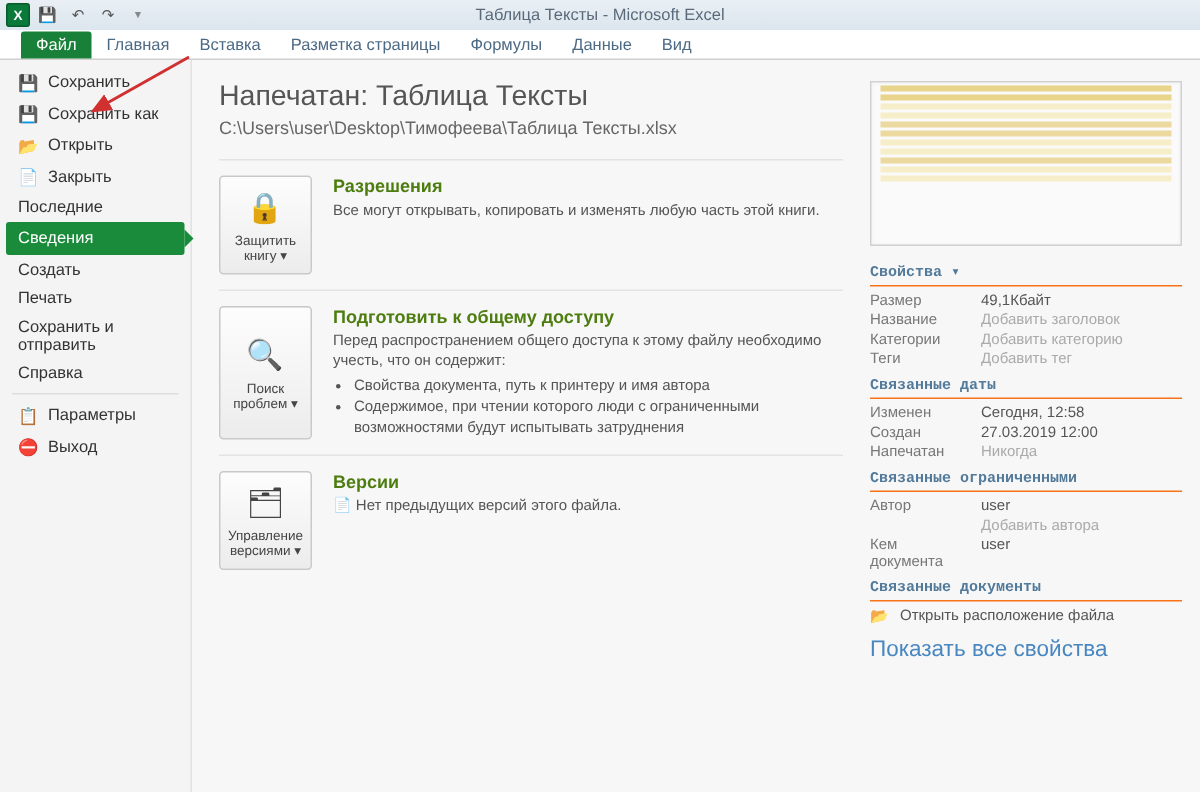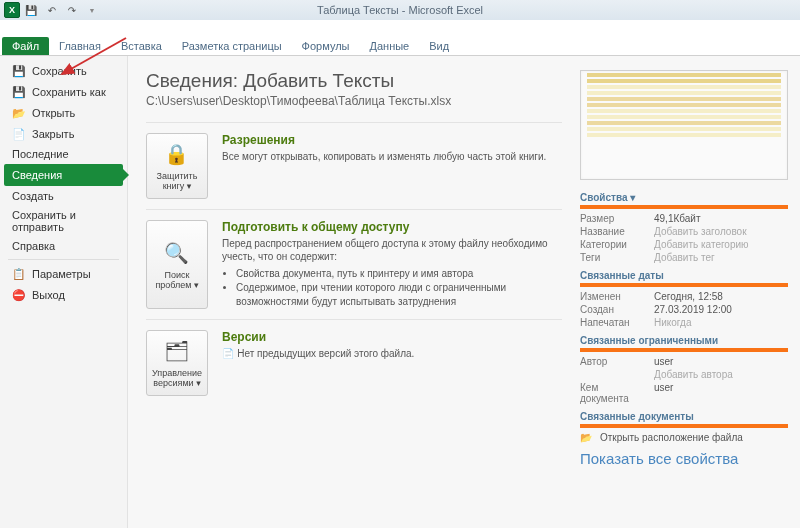--- a/index.html
+++ b/index.html
@@ -4,21 +4,21 @@
 <style>
   * { margin: 0; padding: 0; box-sizing: border-box; font-family: "Segoe UI", Tahoma, sans-serif; }
   body { width: 800px; height: 528px; background: #fff; font-size: 11px; overflow: hidden; position: relative; }
 
   .titlebar { height: 20px; background: linear-gradient(#e9eff4, #dce6ee); display: flex; align-items: center; position: relative; }
   .qat { display: flex; gap: 4px; padding-left: 4px; align-items: center; }
   .qat-item { width: 16px; height: 16px; display: flex; align-items: center; justify-content: center; font-size: 10px; color: #555; border-radius: 2px; }
   .qat-excel { width: 16px; height: 16px; background: #0a7a3b; color: #fff; font-size: 9px; font-weight: bold; display: flex; align-items: center; justify-content: center; border: 1px solid #055c2a; border-radius: 2px; }
   .titlebar-title { position: absolute; left: 50%; transform: translateX(-50%); color: #5a6a7a; font-size: 11px; }
 
-  .ribbon-tabs { height: 36px; background: #fff; border-bottom: 1px solid #d0d0d0; display: flex; align-items: flex-end; padding-left: 2px; }
+  .ribbon-tabs { height: 20px; background: #fff; border-bottom: 1px solid #d0d0d0; display: flex; align-items: flex-end; padding-left: 14px; }
   .ribbon-tab { padding: 3px 10px; font-size: 11px; color: #4d6a85; cursor: pointer; }
   .ribbon-tab.active { background: #188038; color: #fff; border-radius: 2px 2px 0 0; }
 
   .main { display: flex; height: 488px; background: #f7f7f7; }
   .sidebar { width: 128px; background: #f4f4f4; border-right: 1px solid #e2e2e2; padding-top: 4px; }
   .side-item { display: flex; align-items: center; gap: 6px; padding: 3px 8px; font-size: 11px; color: #333; cursor: pointer; margin: 1px 4px; }
   .side-item .sicon { width: 14px; height: 14px; display: flex; align-items: center; justify-content: center; font-size: 11px; }
   .side-item.sel { background: #198b3b; color: #fff; border-radius: 2px; padding: 5px 8px; position: relative; }
   .side-item.sel::after { content: ""; position: absolute; right: -6px; top: 50%; transform: translateY(-50%); border-top: 6px solid transparent; border-bottom: 6px solid transparent; border-left: 6px solid #198b3b; }
   .side-sep { border-top: 1px solid #ddd; margin: 4px 8px; }
@@ -34,21 +34,21 @@
 
   .sec-body { flex: 1; }
   .sec-title { font-size: 12px; color: #4d7c0f; font-weight: bold; margin-bottom: 3px; }
   .sec-text { font-size: 10px; color: #555; line-height: 1.35; }
   .sec-list { margin-top: 3px; padding-left: 14px; }
   .sec-list li { font-size: 10px; color: #555; line-height: 1.35; margin-bottom: 1px; }
 
   .right-panel { width: 220px; padding: 14px 12px 0 0; }
   .preview { height: 110px; border: 1px solid #d0d0d0; background: #fafafa; margin-bottom: 12px; position: relative; overflow: hidden; box-shadow: inset 0 0 3px rgba(0,0,0,.05); }
   .preview .pvrow { height: 4px; margin: 2px 6px; }
-  .prop-section-title { font-size: 10px; color: #527a9a; font-weight: bold; margin: 6px 0 3px; border-bottom: 4px solid #f97316; padding-bottom: 2px; }
+  .prop-section-title { font-size: 10px; color: #527a9a; font-weight: bold; margin: 6px 0 3px; border-bottom: 1px solid #f97316; padding-bottom: 2px; font-family: Liberation Mono, monospace; }
   .prop-row { display: flex; font-size: 10px; color: #666; padding: 1px 0; gap: 6px; }
   .prop-row .pl { width: 68px; color: #777; }
   .prop-row .pv { flex: 1; color: #555; }
   .prop-row .pv.faded { color: #aaa; }
   .link-blue { color: #4a87c0; cursor: pointer; font-size: 15px; }
 
   .red-arrow { position: absolute; left: 56px; top: 34px; pointer-events: none; }
 
 </style>
 </head>
@@ -96,38 +96,41 @@
     <div class="side-item">
         <span>Последние</span>
       </div>
     <div class="side-item sel">
         <span>Сведения</span>
       </div>
     <div class="side-item">
         <span>Создать</span>
       </div>
     <div class="side-item">
+        <span>Печать</span>
+      </div>
+    <div class="side-item">
         <span>Сохранить и отправить</span>
       </div>
     <div class="side-item">
         <span>Справка</span>
       </div>
     <div class="side-sep"></div>
     <div class="side-item">
         <span class="sicon">📋</span>
         <span>Параметры</span>
       </div>
     <div class="side-item">
         <span class="sicon" style="color:#c33;">⛔</span>
         <span>Выход</span>
       </div>
   </div>
 
   <div class="content">
-    <div class="page-title">Сведения: Добавить Тексты</div>
+    <div class="page-title">Напечатан: Таблица Тексты</div>
     <div class="page-path">C:\Users\user\Desktop\Тимофеева\Таблица Тексты.xlsx</div>
 
     <div class="section-row">
       <div class="big-btn">
         <span class="bicon">🔒</span>
         <span class="blabel">Защитить книгу ▾</span>
       </div>
       <div class="sec-body">
         <div class="sec-title">Разрешения</div>
         <div class="sec-text">Все могут открывать, копировать и изменять любую часть этой книги.</div>

